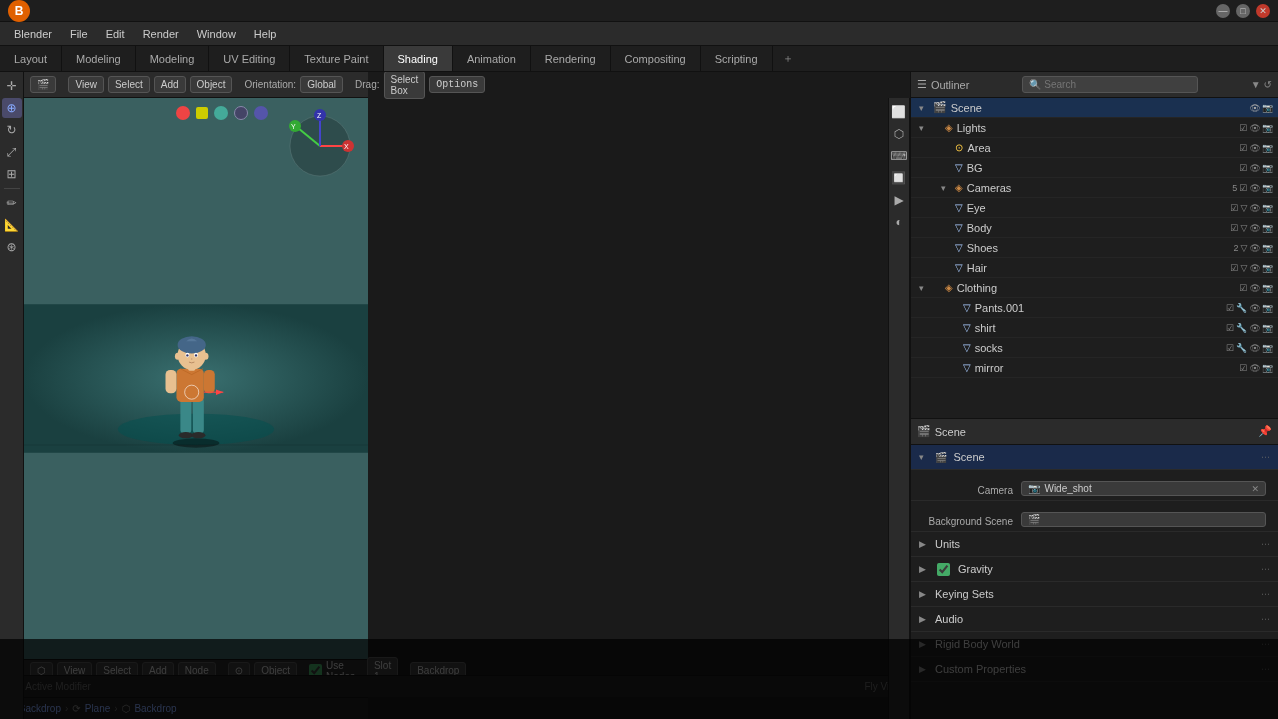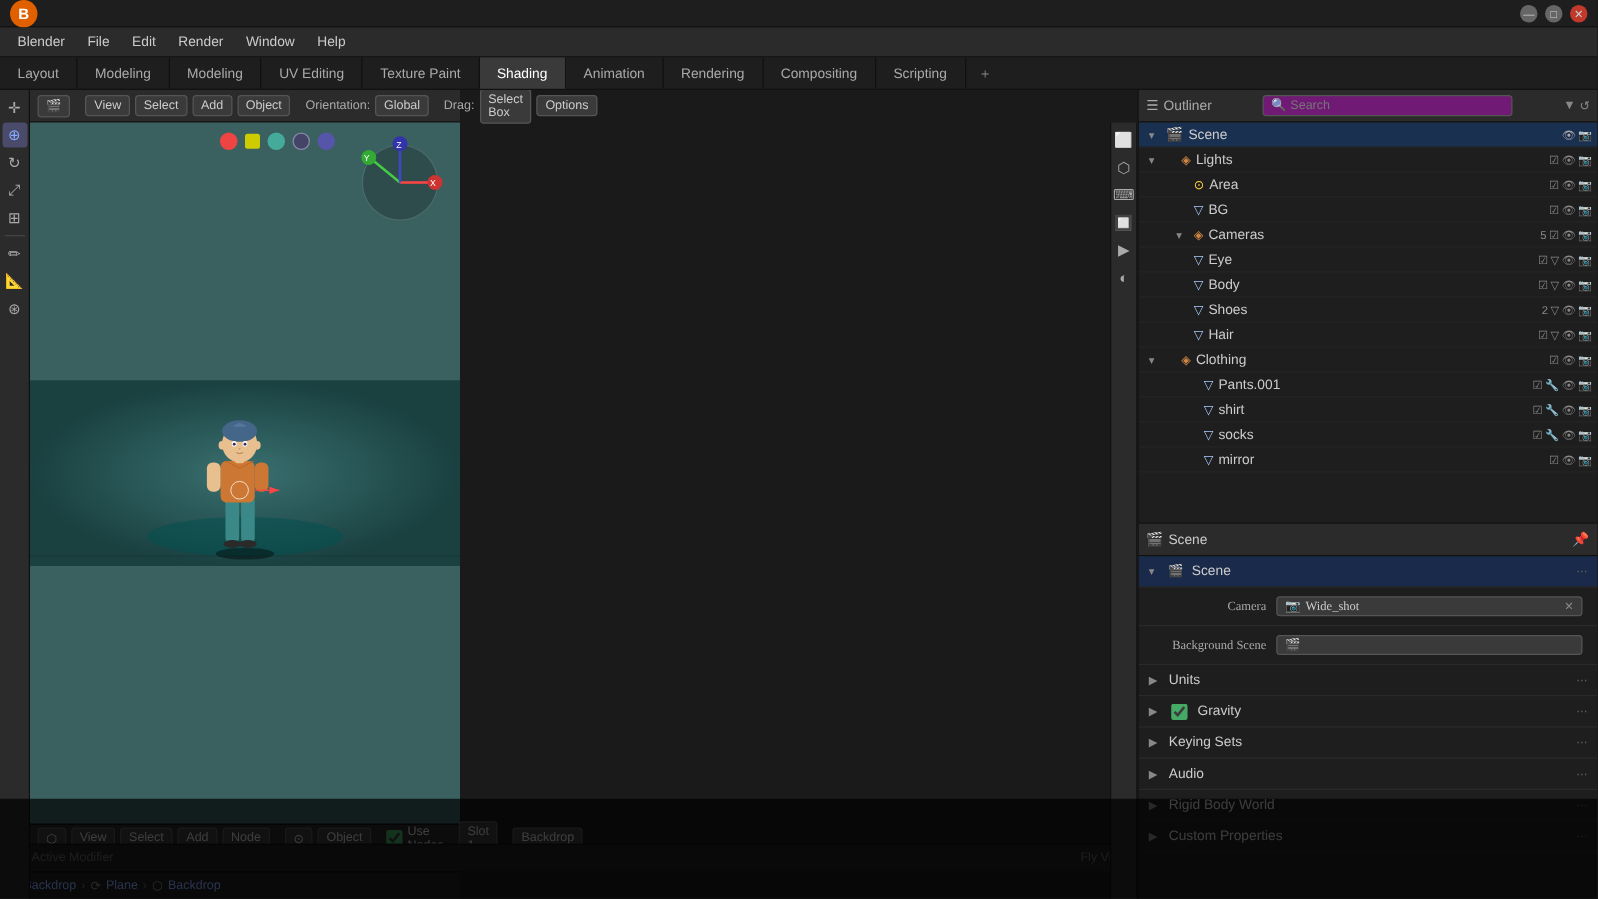--- a/index.html
+++ b/index.html
@@ -209,26 +209,26 @@
       height: 26px;
       background: #2b2b2b;
       display: flex; align-items: center; justify-content: space-between;
       padding: 0 6px;
       border-bottom: 1px solid #111;
     }
     .outliner-header-left { display: flex; align-items: center; gap: 4px; }
     .outliner-search {
       margin: 0 6px 0 6px;
       padding: 2px 6px;
-      background: #701a75;
+      background: #404040;
       border: 1px solid #555;
       border-radius: 3px;
       color: #ccc;
       font-size: 10px;
-      width: 200px;
+      width: 176px;
     }
 
     
     .outliner-tree {
       height: 320px;
       overflow-y: auto;
       background: #1e1e1e;
     }
     .tree-item {
       height: 20px;
@@ -263,21 +263,21 @@
     .prop-section {
       border-bottom: 1px solid #2a2a2a;
     }
     .prop-section-header {
       height: 24px;
       display: flex; align-items: center; padding: 0 8px; gap: 6px;
       cursor: pointer; color: #ccc; font-size: 11px;
     }
     .prop-content { padding: 4px 12px; }
     .prop-row {
-      display: flex; align-items: center; gap: 8px; height: 22px; font-family: Liberation Serif, serif;
+      display: flex; align-items: flex-end; gap: 8px; height: 22px;
     }
     .prop-label { color: #aaa; font-size: 10px; min-width: 90px; text-align: right; }
     .prop-value {
       flex: 1;
       background: #3a3a3a;
       border: 1px solid #555;
       border-radius: 3px;
       padding: 1px 6px;
       font-size: 10px;
       color: #ccc;
@@ -402,21 +402,21 @@
     <div class="vh-btn">View</div>
     <div class="vh-btn">Select</div>
     <div class="vh-btn">Add</div>
     <div class="vh-btn">Object</div>
     <div class="vh-sep"></div>
     <span style="font-size:10px;color:#aaa;">Orientation:</span>
     <div class="vh-btn">Global</div>
     <div class="vh-sep"></div>
     <span style="font-size:10px;color:#aaa;">Drag:</span>
     <div class="vh-btn">Select Box</div>
-    <div style="margin-left:auto;">
+    <div style="margin-left:auto;font-family:Liberation Mono, monospace;">
       <div class="vh-btn">Options</div>
     </div>
   </div>
 
   <div class="viewport">
     <svg class="viewport-canvas" viewBox="0 0 880 380" xmlns="http://www.w3.org/2000/svg">
 
       <defs>
         <radialGradient id="bg" cx="50%" cy="50%">
           <stop offset="0%" stop-color="#3a7070"></stop>

